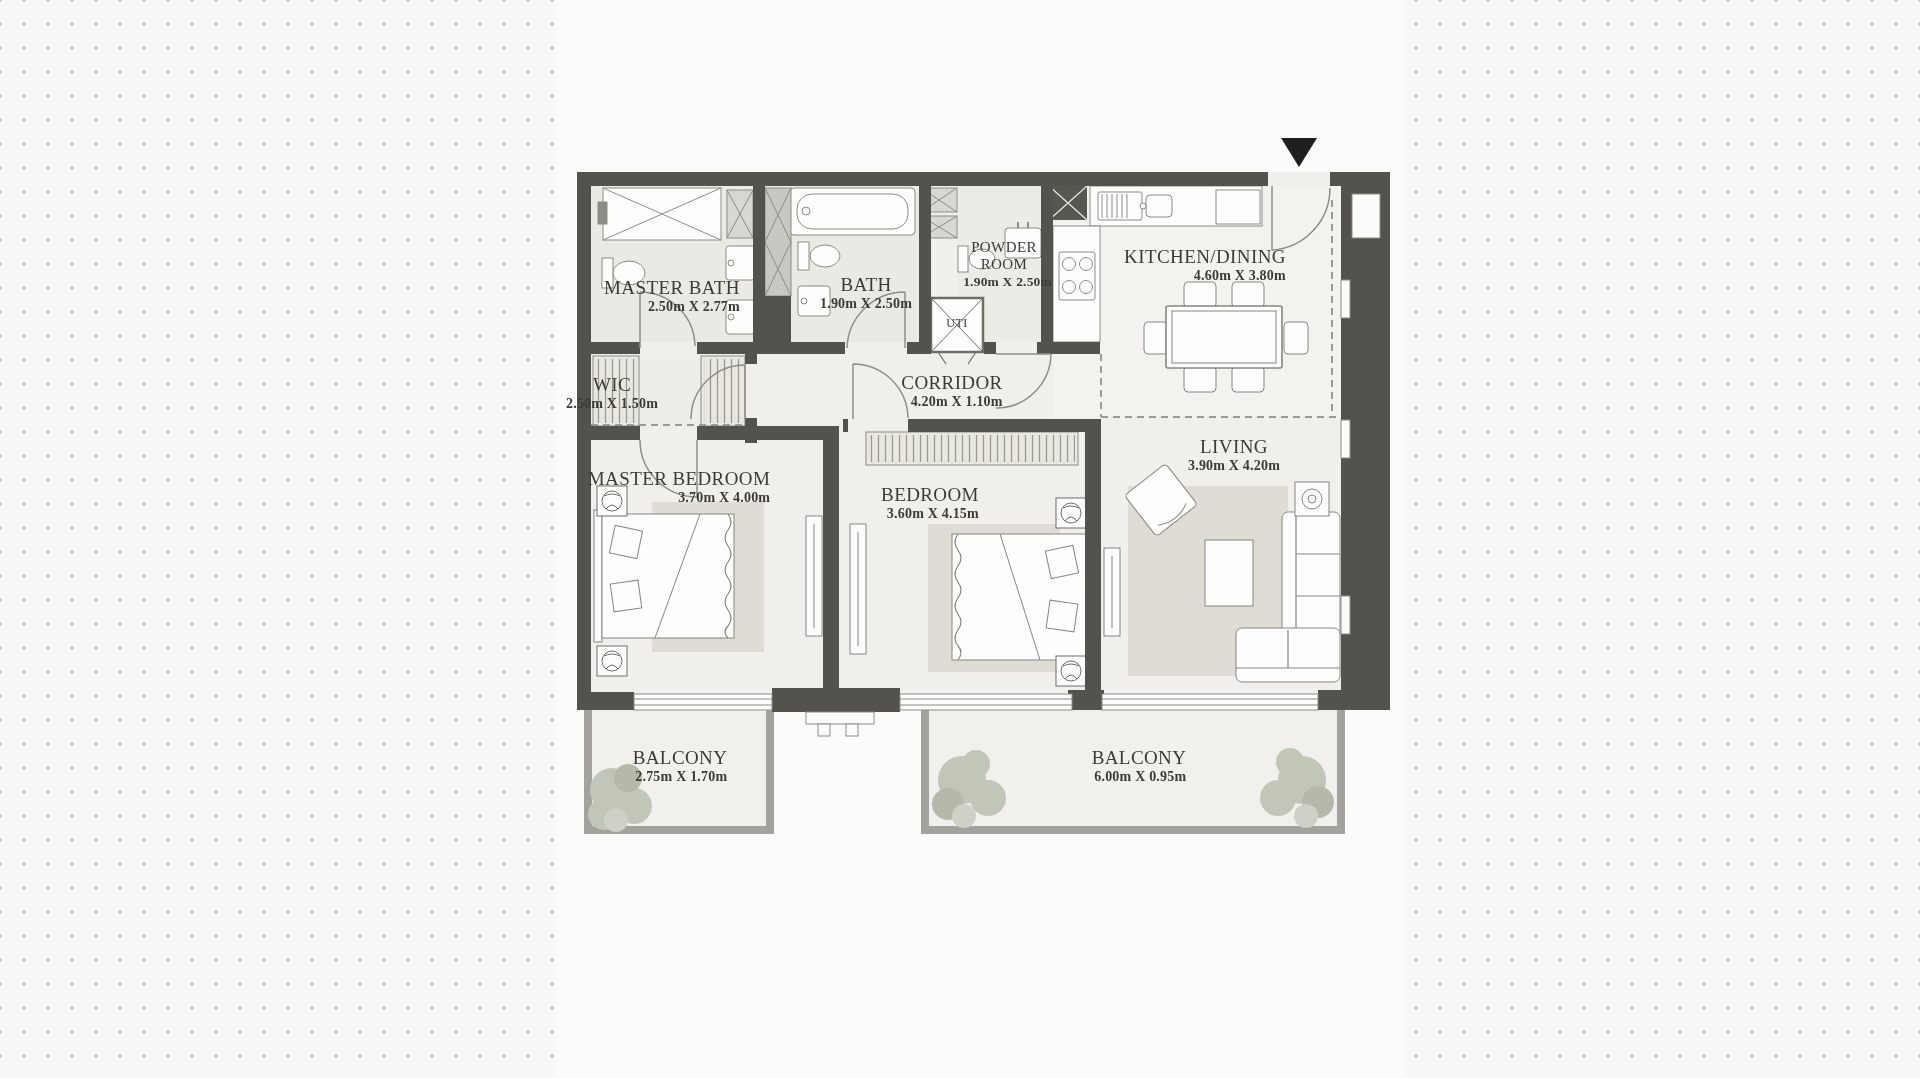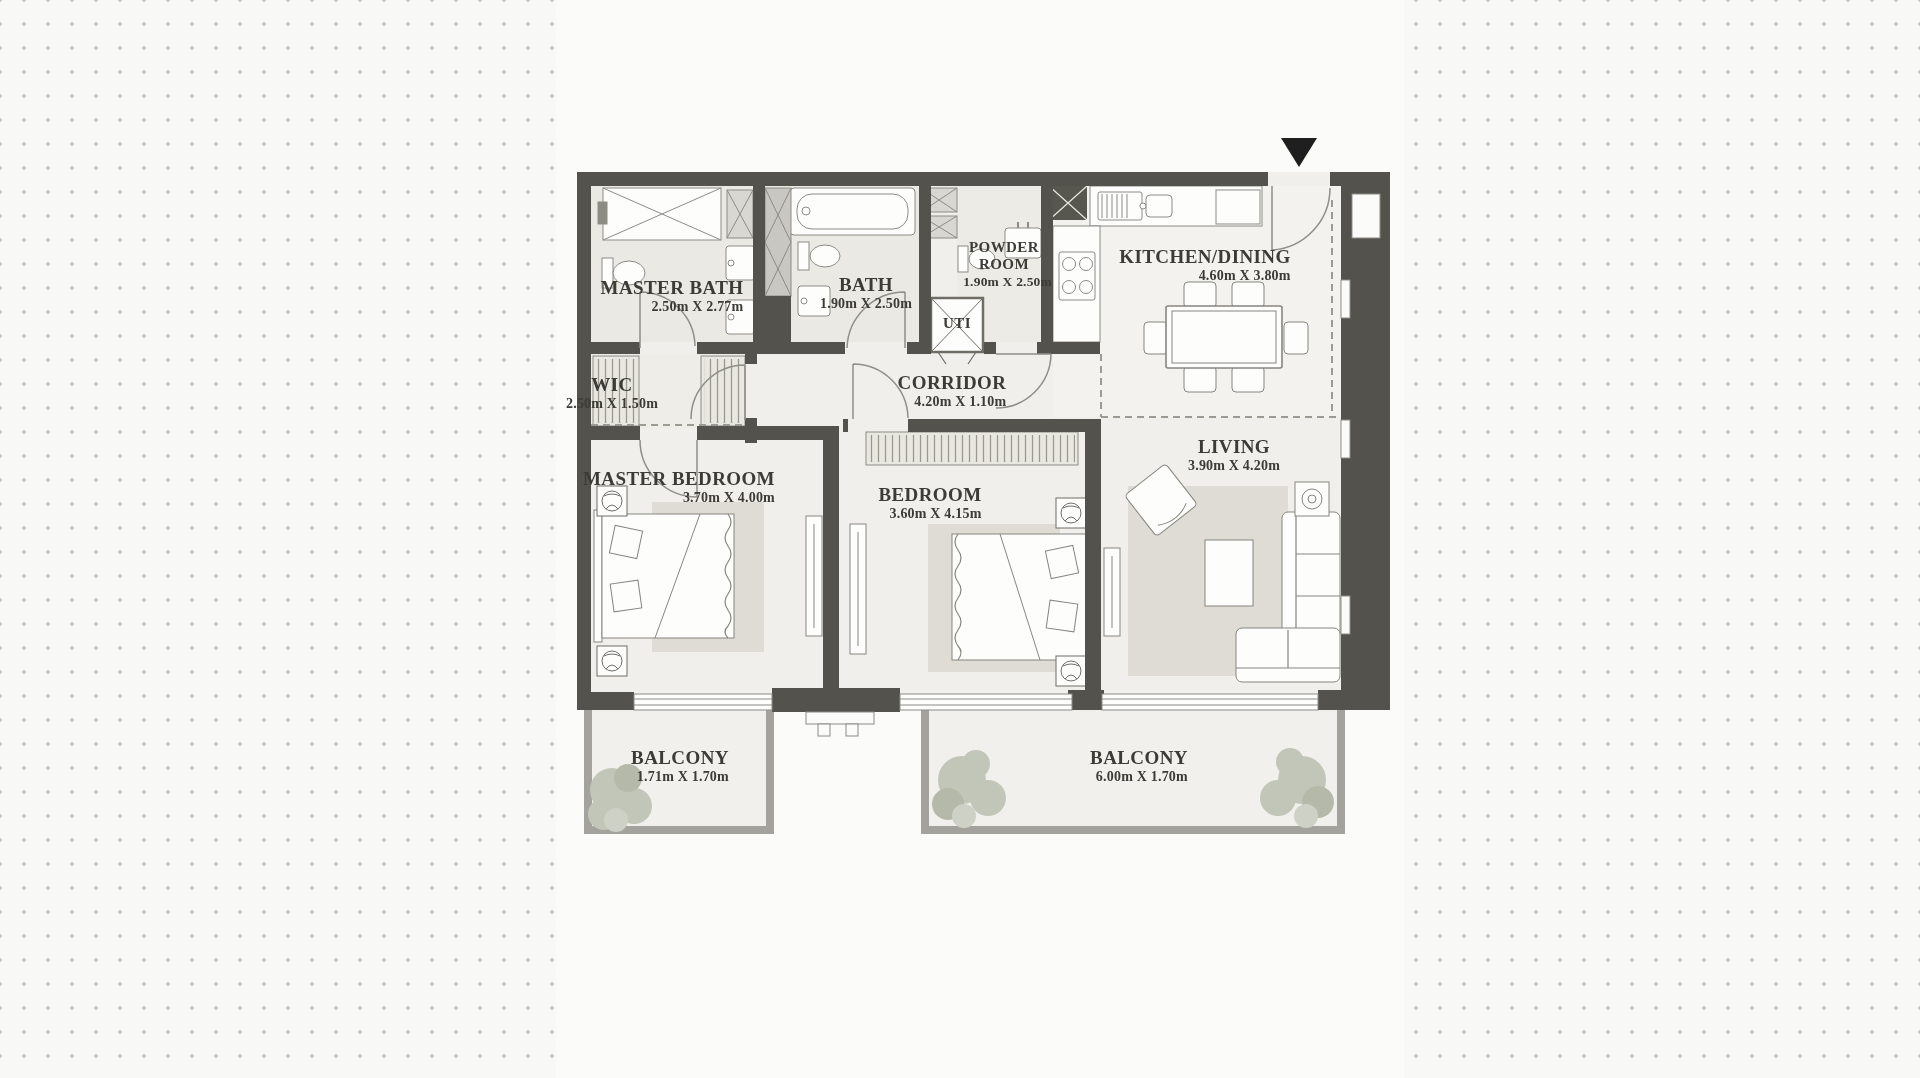--- a/index.html
+++ b/index.html
@@ -15,25 +15,25 @@
   .panel{
     position:absolute;left:556px;top:0;width:848px;height:1078px;
     background:#fbfbfa;
   }
   .plan-svg{position:absolute;left:0;top:0;}
   .room-label{
     position:absolute;transform:translate(-50%,-50%);
     text-align:center;color:#3c3b35;line-height:1.15;
     white-space:nowrap;pointer-events:none;
   }
-  .room-label .nm{display:block;font-weight:bold;font-size:19px;letter-spacing:.4px;}
+  .room-label .nm{display:block;font-weight:normal;font-size:19px;letter-spacing:.4px;}
   .room-label .dm{display:block;font-weight:bold;font-size:14px;letter-spacing:.2px;text-align:right;}
   .room-label.small .nm{font-size:15px;white-space:normal;width:96px;margin:0 auto;}
   .room-label.small .dm{font-size:13.5px;}
-  .room-label.tiny .nm{font-size:15px;letter-spacing:.5px;}
+  .room-label.tiny .nm{font-size:12px;letter-spacing:.5px;}
 </style>
 </head>
 <body>
 
 <div class="panel"></div>
 
 <svg class="plan-svg" width="1920" height="1078" viewBox="0 0 1920 1078">
   <defs>
     <pattern id="vlines" width="7" height="10" patternUnits="userSpaceOnUse">
       <path d="M3.5 0 V10" stroke="#9a988f" stroke-width="1.3"></path>
@@ -364,18 +364,18 @@
 <div class="room-label" style="left:930px;top:503px;">
   <span class="nm">BEDROOM</span>
   <span class="dm">3.60m X 4.15m</span>
 </div>
 <div class="room-label" style="left:1234px;top:455px;">
   <span class="nm">LIVING</span>
   <span class="dm">3.90m X 4.20m</span>
 </div>
 <div class="room-label" style="left:680px;top:766px;">
   <span class="nm">BALCONY</span>
-  <span class="dm">1.71m X 1.70m</span>
+  <span class="dm">2.75m X 1.70m</span>
 </div>
 <div class="room-label" style="left:1139px;top:766px;">
   <span class="nm">BALCONY</span>
-  <span class="dm">6.00m X 1.70m</span>
+  <span class="dm">6.00m X 0.95m</span>
 </div>
 
 </body></html>

